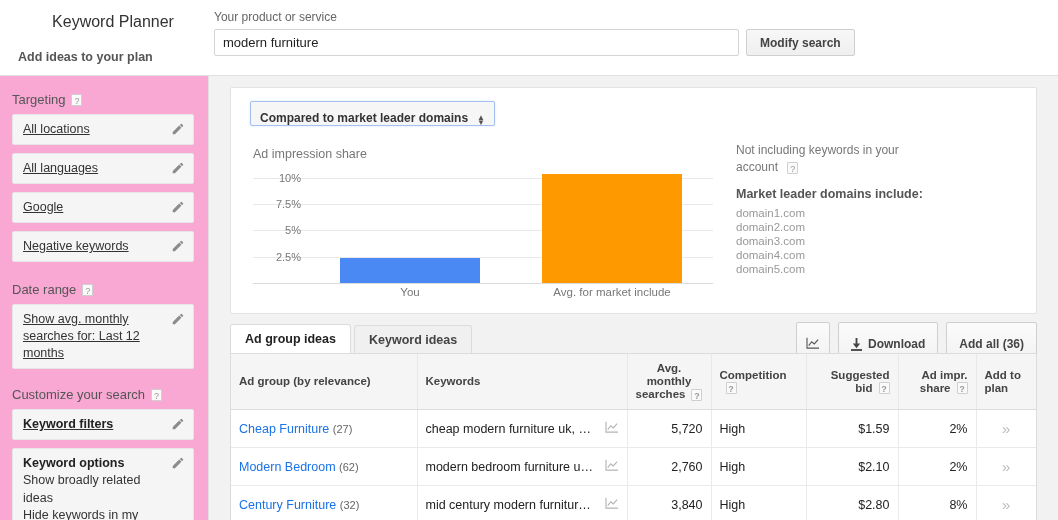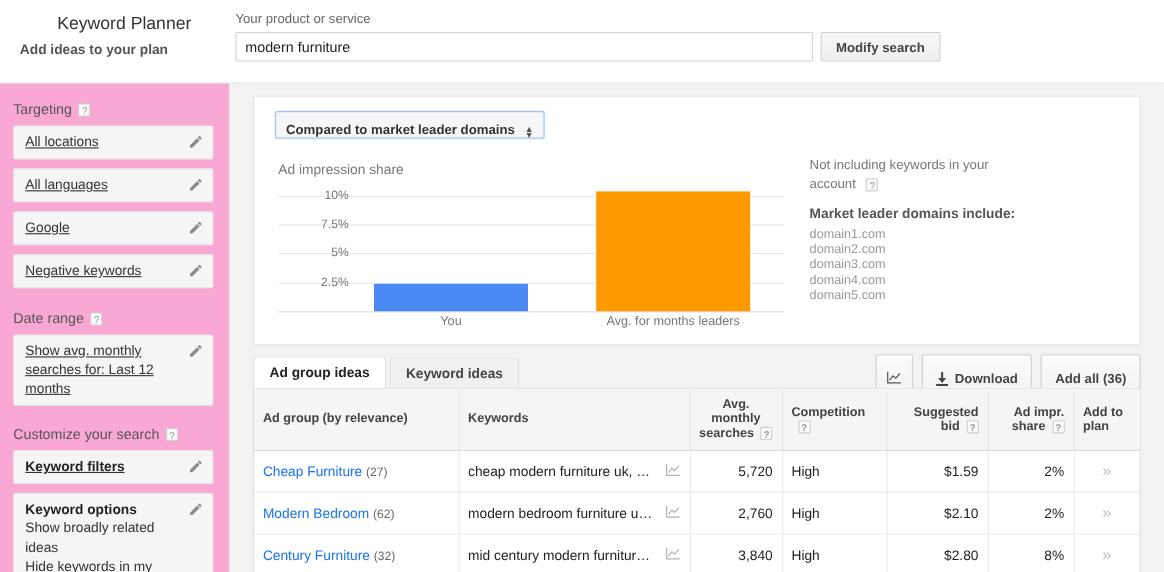--- a/index.html
+++ b/index.html
@@ -10,21 +10,21 @@
     background: #ffffff;
     font-family: "Liberation Sans", sans-serif;
     -webkit-font-smoothing: antialiased;
   }
   .page { position: relative; width: 1058px; height: 520px; background:#fff; }
 
   
   .header { position:absolute; left:0; top:0; width:1058px; height:75px; background:#fff; }
   .hdr-title-wrap { position:absolute; left:18px; top:12px; width:190px; }
   .hdr-title { font-size:16px; color:#333; font-weight:400; line-height:20px;text-align:center; }
-  .hdr-sub { font-size:12.5px; color:#555; font-weight:bold; margin-top:6px; line-height:15px; }
+  .hdr-sub { font-size:12.5px; color:#555; font-weight:bold; margin-top:18px; line-height:15px; }
 
   .search-wrap { position:absolute; left:214px; top:10px; }
   .search-label { font-size:12px; color:#666; line-height:14px; margin-bottom:5px; }
   .search-row { display:flex; align-items:flex-start; }
   .search-input {
     width:525px; height:27px; border:1px solid #d4d4d4; border-radius:2px;
     padding:0 8px; font-size:13px; color:#222; background:#fff;
     font-family:"Liberation Sans", sans-serif; outline:none;
   }
   .btn {
@@ -78,21 +78,21 @@
     border:1px solid #a3c0f0; border-radius:2px; background:#f6f6f6;
     display:flex; align-items:flex-end; padding:0 9px;
     font-size:12px; font-weight:bold; color:#333; cursor:pointer;
     box-shadow:0 0 2px rgba(66,133,244,.25);
   }
   .select-arrows { margin-left:9px; display:flex; flex-direction:column; line-height:5px; color:#555; font-size:8px; }
 
   .chart-title { position:absolute; left:22px; top:59px; font-size:12.5px; color:#777; }
   .chart-area { position:absolute; left:22px; top:74px; width:460px; height:140px; }
   .grid-row { position:absolute; left:0; width:460px; height:1px; background:#e8e8e8; }
-  .ytick { position:absolute; left:16px; width:48px; text-align:right; font-size:11px; color:#777; }
+  .ytick { position:absolute; left:0; width:48px; text-align:right; font-size:11px; color:#777; }
   .plot { position:absolute; left:56px; top:0; width:404px; height:121px; }
   .bar { position:absolute; bottom:0; }
   .xlabel { position:absolute; top:124px; font-size:11.5px; color:#777; text-align:center; }
 
   .side-note { position:absolute; left:505px; top:54px; width:230px; }
   .note-line { font-size:12px; color:#777; line-height:17px; }
   .note-strong { font-size:12.5px; color:#555; font-weight:bold; line-height:16px; margin-top:10px; }
   .domain-item { font-size:11.5px; color:#999; line-height:14px; }
 
   
@@ -272,21 +272,21 @@
             <div class="grid-row" style="top: 42.087px;"></div>
             <div class="ytick" style="top: 36.087px;">7.5%</div>
             <div class="grid-row" style="top: 15.7826px;"></div>
             <div class="ytick" style="top: 9.78261px;">10%</div>
             <div class="grid-row" style="top: 121px; background: rgb(220, 220, 220);"></div>
           </div>
         <div class="plot" id="plotlayer">
             <div class="bar" style="left: 31px; width: 140px; height: 25.2522px; background: rgb(74, 137, 244);"></div>
             <div class="xlabel" style="left: 0px; width: 202px;">You</div>
             <div class="bar" style="left: 233px; width: 140px; height: 109.426px; background: rgb(255, 153, 0);"></div>
-            <div class="xlabel" style="left: 202px; width: 202px;">Avg. for months leaders</div>
+            <div class="xlabel" style="left: 202px; width: 202px;">Avg. for market include</div>
           </div>
       </div>
 
       <div class="side-note">
         <div class="note-line">Not including keywords in your</div>
         <div class="note-line">
           <span>account</span>
           <span class="qmark">?</span>
         </div>
         <div class="note-strong">Market leader domains include:</div>

